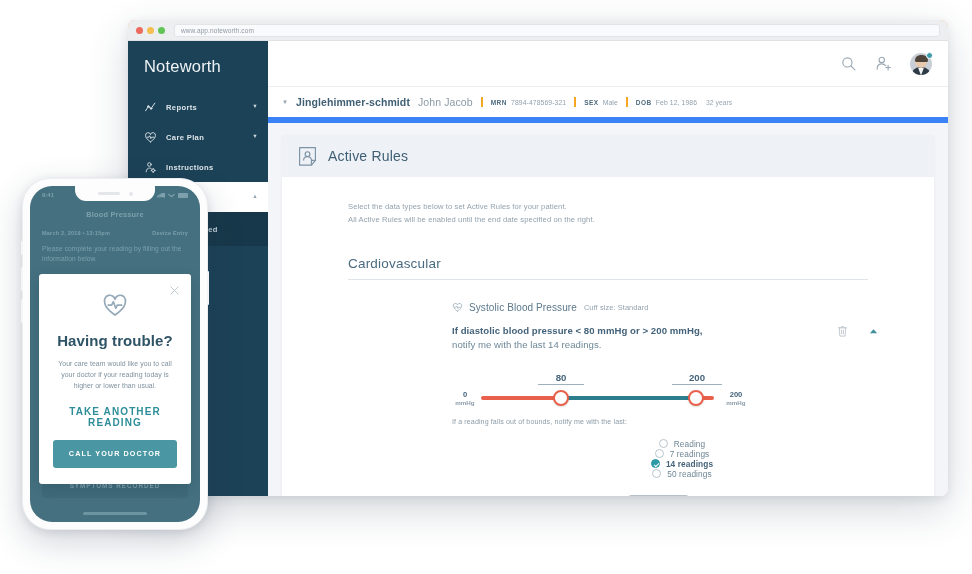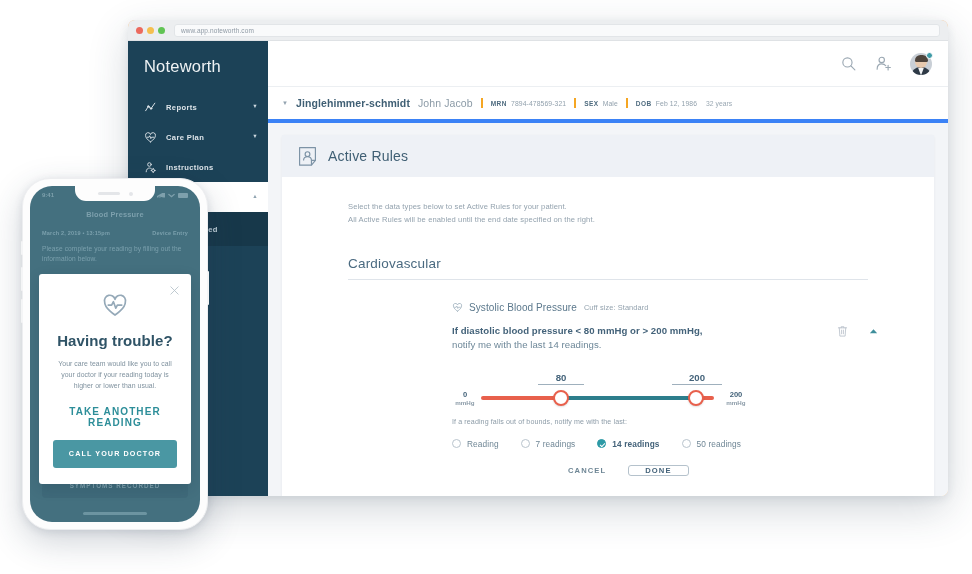--- a/index.html
+++ b/index.html
@@ -76,21 +76,21 @@
   .av-shirt{position:absolute;left:8px;top:15px;width:6px;height:8px;background:#f2f4f6;
             clip-path:polygon(0 0,100% 0,50% 100%);}
   .status-dot{
     position:absolute;right:-1px;top:-1px;width:7px;height:7px;border-radius:50%;
     background:#3e9aa6;border:1.2px solid #fff;box-sizing:border-box;
   }
 
   
   .patientbar{
     position:absolute;left:140px;top:46px;right:0;height:36px;background:#fff;
-    border-bottom:4px solid #3b82f6;display:flex;align-items:center;
+    border-bottom:6px solid #3b82f6;display:flex;align-items:center;
     padding-left:14px;box-sizing:border-box;
   }
   .pb-caret{font-size:6px;color:#93a3b0;margin-right:8px;}
   .pb-last{font-size:10.5px;font-weight:700;color:#3f5f74;letter-spacing:.1px;}
   .pb-first{font-size:10.5px;font-weight:400;color:#8b9aa6;margin-left:8px;letter-spacing:.1px;}
   .pb-sep{width:2px;height:10px;background:#f5a623;margin:0 8px;flex:0 0 2px;}
   .pb-k{font-size:6.5px;font-weight:700;color:#4d6a7e;letter-spacing:.5px;}
   .pb-v{font-size:6.8px;color:#92a1ad;margin-left:4px;letter-spacing:.1px;}
   .pb-age{font-size:6.8px;color:#9aa8b3;margin-left:9px;}
 
@@ -147,21 +147,21 @@
   .sl-vallbl::after{content:"";display:block;height:1.3px;background:#9fb0bd;margin-top:1px;}
   .sl-v1{left:86px;width:46px;}
   .sl-v2{left:220px;width:50px;}
   .sl-end{position:absolute;text-align:center;}
   .sl-end .n{font-size:7.6px;font-weight:700;color:#44637a;line-height:1.25;}
   .sl-end .u{font-size:6.2px;font-weight:700;color:#8a9aa7;line-height:1.25;}
   .sl-e1{left:-7px;top:16px;width:40px;}
   .sl-e2{left:262px;top:16px;width:44px;}
 
   .sub-q{margin-top:4px;font-size:7.1px;color:#8d9ca8;letter-spacing:.1px;}
-  .radios{margin-top:13px;display:flex;align-items:center;gap:0;}
+  .radios{margin-top:13px;display:flex;align-items:center;gap:0;flex-direction:column;}
   .radio{display:flex;align-items:center;margin-right:22px;}
   .rbox{
     width:9px;height:9px;border-radius:50%;border:1.2px solid #b9c4cd;
     box-sizing:border-box;margin-right:6px;flex:0 0 9px;background:#fff;
   }
   .rbox.on{background:#2d9aa6;border-color:#2d9aa6;position:relative;}
   .rbox.on::after{
     content:"";position:absolute;left:2px;top:2.4px;width:4px;height:2px;
     border-left:1.2px solid #fff;border-bottom:1.2px solid #fff;
     transform:rotate(-45deg);

